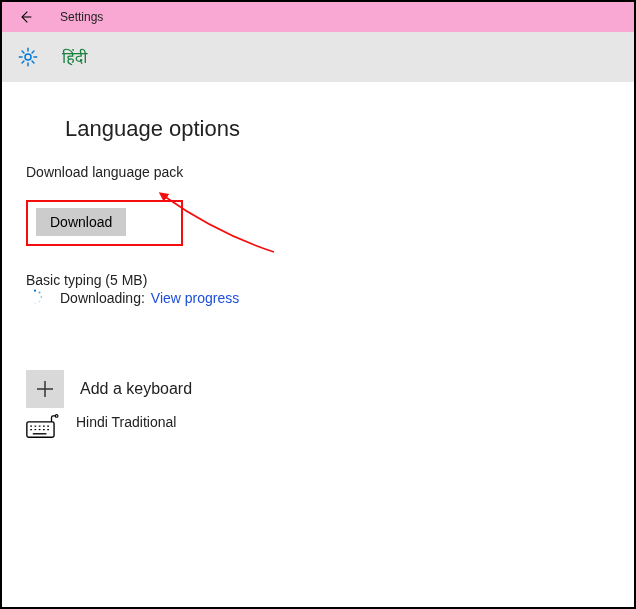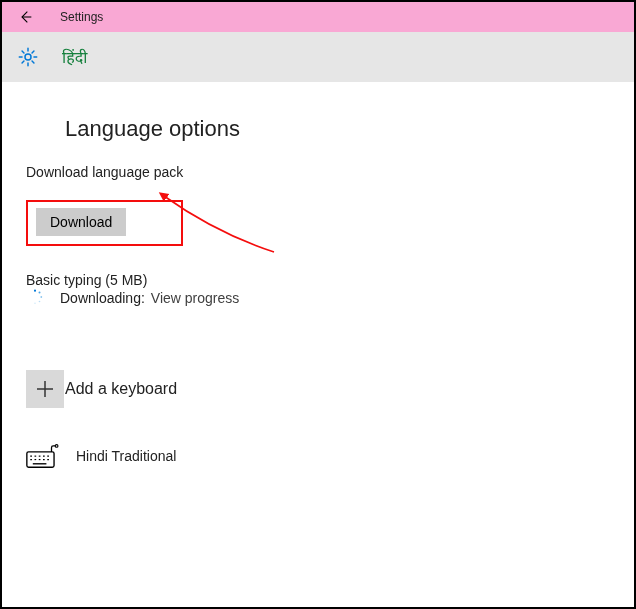--- a/index.html
+++ b/index.html
@@ -82,40 +82,40 @@
     align-items: flex-end;
     font-size: 14px;
     gap: 6px;
   }
   .spinner {
     width: 18px; height: 18px;
     margin-right: 10px;
     position: relative;
   }
   .spinner svg { width: 18px; height: 18px; }
-  .link { color: #404040; cursor: pointer; }
+  .link { color: #1d4ed8; cursor: pointer; }
   .keyboards { margin-top: 64px; }
   .add-row {
     display: flex;
     align-items: center;
-    gap: 1px;
+    gap: 16px;
     margin-top: 18px;
     cursor: pointer;
   }
   .plus-box {
     width: 38px; height: 38px;
     background: #d9d9d9;
     display: flex; align-items: center; justify-content: center;
     font-size: 22px; color: #444; font-weight: 300;
   }
   .kbd-row {
     display: flex;
-    align-items: center;
+    align-items: flex-start;
     gap: 16px;
-    margin-top: 36px;
+    margin-top: 6px;
     cursor: pointer;
   }
   .kbd-icon { width: 34px; height: 26px; display:flex; align-items:center; justify-content:center;}
   .kbd-icon svg { width: 34px; height: 26px; }
   .kbd-label { font-size: 14px; line-height: 1.25; }
   .arrow-annot {
     position: absolute;
     left: 154px; top: 176px;
     pointer-events: none;
   }

